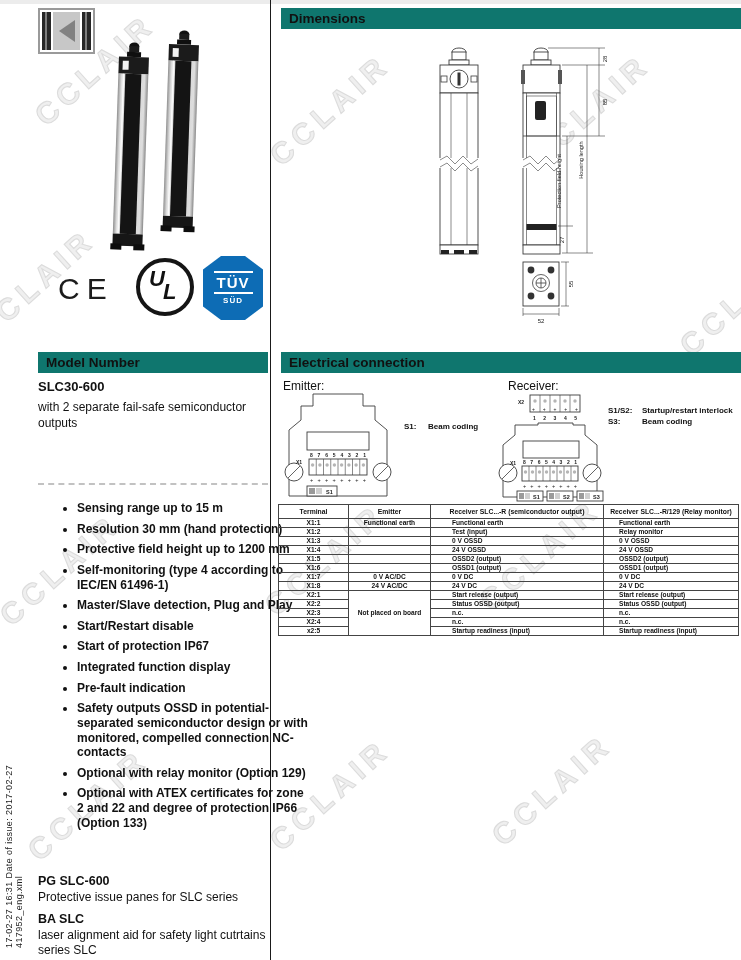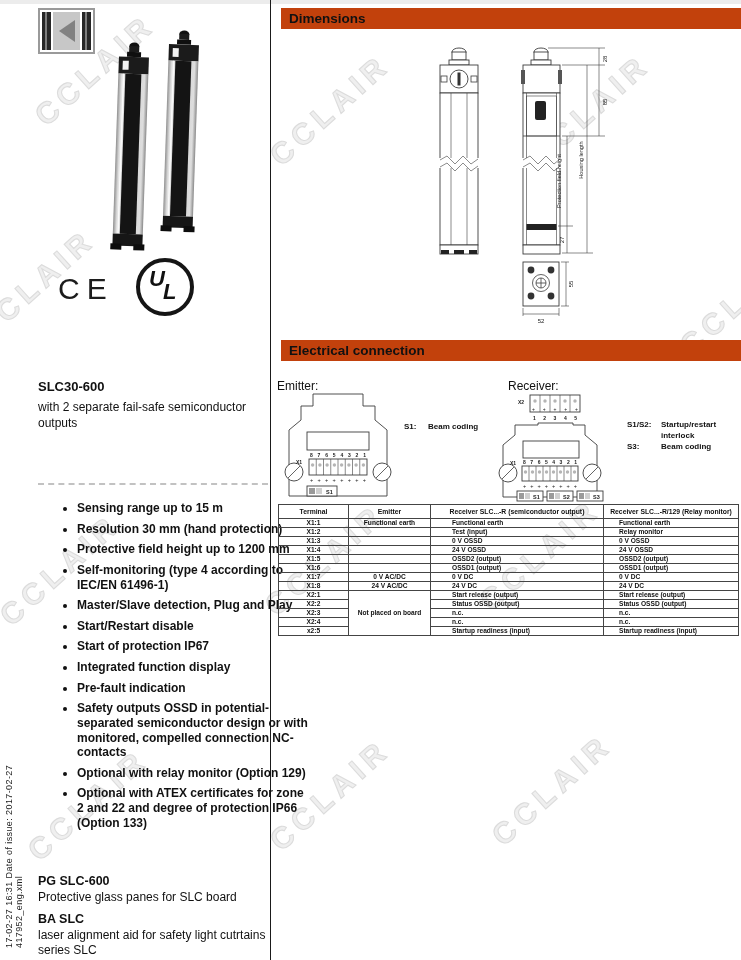--- a/index.html
+++ b/index.html
@@ -11,21 +11,21 @@
   
   .wm{position:absolute;font-weight:700;font-size:30px;letter-spacing:6px;
       color:#efefef;-webkit-text-stroke:1.1px #dcdcdc;
       transform:translate(-50%,-50%) rotate(-42deg);pointer-events:none;white-space:nowrap;}
 
   .vtext{position:absolute;left:4px;top:692px;height:256px;width:15px;
          writing-mode:vertical-rl;transform:rotate(180deg);
          font-size:9px;color:#222;letter-spacing:.4px;}
 
   
-  .bar{position:absolute;height:21px;background:#c2410c;font-size:13.5px;font-weight:700;
+  .bar{position:absolute;height:21px;background:#0f766e;font-size:13.5px;font-weight:700;
        line-height:21px;padding-left:8px;box-sizing:border-box;}
   .bar-left{left:38px;width:230px;}
   .bar-right{left:281px;width:460px;}
   .dashed{position:absolute;left:38px;top:483px;width:230px;border-top:2px dashed #c2c2c2;}
 
   
   .nav-icon{position:absolute;left:38px;top:8px;width:57px;height:46px;border:2px solid #9a9a9a;
             background:#fff;box-sizing:border-box;display:flex;align-items:stretch;padding:2px;gap:2px;}
   .nav-bar{width:9px;background:#262626;position:relative;}
   .nav-bar::after{content:"";position:absolute;left:3px;top:0;bottom:0;width:2px;background:#7d7d7d;}
@@ -52,21 +52,21 @@
   .features-list{position:absolute;left:38px;top:489px;width:234px;margin:12px;padding-left:27px;font-weight:bold;}
   .features-list li{font-size:12px;line-height:1.22;margin-bottom:6px;}
 
   .acc-code{position:absolute;left:38px;font-size:12.5px;font-weight:700;}
   .acc-desc{position:absolute;left:38px;width:232px;font-size:12px;line-height:1.25;}
 
   .elabel{position:absolute;font-size:12px;}
 
   .legend{position:absolute;display:grid;font-size:8px;font-weight:700;line-height:11px;}
   .legend-e{left:388px;top:421px;grid-template-columns:24px auto;padding-left:16px;}
-  .legend-r{left:608px;top:419px;grid-template-columns:34px auto;margin-left:19px;}
+  .legend-r{left:608px;top:405px;grid-template-columns:34px auto;}
 
   
   table.conn{position:absolute;left:278px;top:504px;width:460px;border-collapse:collapse;
              table-layout:fixed;font-size:6.6px;font-weight:700;color:#111;}
   table.conn th,table.conn td{border:1px solid #444;padding:0 1px;height:8px;line-height:8px;
              overflow:hidden;white-space:nowrap;}
   table.conn th{height:13px;line-height:13px;text-align:center;font-size:6.8px;}
   .c-center{text-align:center;}
   .c-left{text-align:left;}
   .pad1{padding-left:21px !important;}
@@ -132,42 +132,47 @@
     </defs>
     <use href="#tower" transform="translate(16,16) rotate(2 17 100)"></use>
     <use href="#tower" transform="translate(66,4) rotate(2 17 100) scale(1,0.97)"></use>
   </svg>
 
   <div class="ce">CE</div>
   <div class="ul">
     <span class="u">U</span>
     <span class="l">L</span>
   </div>
-
+  <div class="tuv">
+    <div class="t1">TÜV</div>
+    <div class="t2">SÜD</div>
+  </div>
+
+  <div class="bar bar-left" style="top:352px">Model Number</div>
   <div class="model-code">SLC30-600</div>
   <div class="model-desc">with 2 separate fail-safe semiconductor outputs</div>
 
   <div class="dashed"></div>
   <ul class="features-list">
       <li>Sensing range up to 15 m</li>
       <li>Resolution 30 mm (hand protection)</li>
       <li>Protective field height up to 1200 mm</li>
       <li>Self-monitoring (type 4 according to IEC/EN 61496-1)</li>
       <li>Master/Slave detection, Plug and Play</li>
       <li>Start/Restart disable</li>
       <li>Start of protection IP67</li>
       <li>Integrated function display</li>
       <li>Pre-fault indication</li>
       <li>Safety outputs OSSD in potential-separated semiconductor design or with monitored, compelled connection NC-contacts</li>
       <li>Optional with relay monitor (Option 129)</li>
       <li>Optional with ATEX certificates for zone 2 and 22 and degree of protection IP66 (Option 133)</li>
     </ul>
 
   <div class="acc-code" style="top:874px">PG SLC-600</div>
-  <div class="acc-desc" style="top:890px">Protective glass panes for SLC board</div>
+  <div class="acc-desc" style="top:890px">Protective issue panes for SLC series</div>
   <div class="acc-code" style="top:912px">BA SLC</div>
   <div class="acc-desc" style="top:928px">laser alignment aid for safety light cutrtains series SLC</div>
 
   <div class="bar bar-right" style="top:8px">Dimensions</div>
 
   <svg style="left:395px;top:40px" width="260" height="300" viewBox="0 0 260 300">
 
     <g>
       <ellipse cx="64" cy="12" rx="7" ry="4" class="fillw"></ellipse>
       <rect x="57" y="12" width="14" height="8" class="fillw"></rect>
@@ -243,22 +248,22 @@
         <line x1="128" y1="274" x2="164" y2="274"></line>
         <line x1="166" y1="222" x2="174" y2="222"></line>
         <line x1="166" y1="266" x2="174" y2="266"></line>
         <line x1="171" y1="222" x2="171" y2="266"></line>
       </g>
       <text x="146" y="283" font-size="6" text-anchor="middle">52</text>
       <text x="178" y="244" font-size="6" transform="rotate(-90 178 244)" text-anchor="middle">55</text>
     </g>
   </svg>
 
-  <div class="bar bar-right" style="top:340px">Electrical connection</div>
-  <div class="elabel" style="left:277px;top:379px">Emitter:</div>
+  <div class="bar bar-right" style="top:352px">Electrical connection</div>
+  <div class="elabel" style="left:283px;top:379px">Emitter:</div>
   <div class="elabel" style="left:508px;top:379px">Receiver:</div>
 
   <svg style="left:283px;top:390px" width="115" height="122" viewBox="0 0 115 122">
     <polygon points="30,4 80,4 80,16 92,16 92,30 104,40 104,106 6,106 6,40 18,30 18,16 30,16" class="fillw"></polygon>
     <rect x="24" y="42" width="62" height="18" class="fillw"></rect>
     <g>
       <circle cx="11" cy="82" r="9" class="fillw"></circle>
         <line x1="5" y1="88" x2="17" y2="76" class="thin"></line>
       <circle cx="99" cy="82" r="9" class="fillw"></circle>
         <line x1="93" y1="88" x2="105" y2="76" class="thin"></line>

